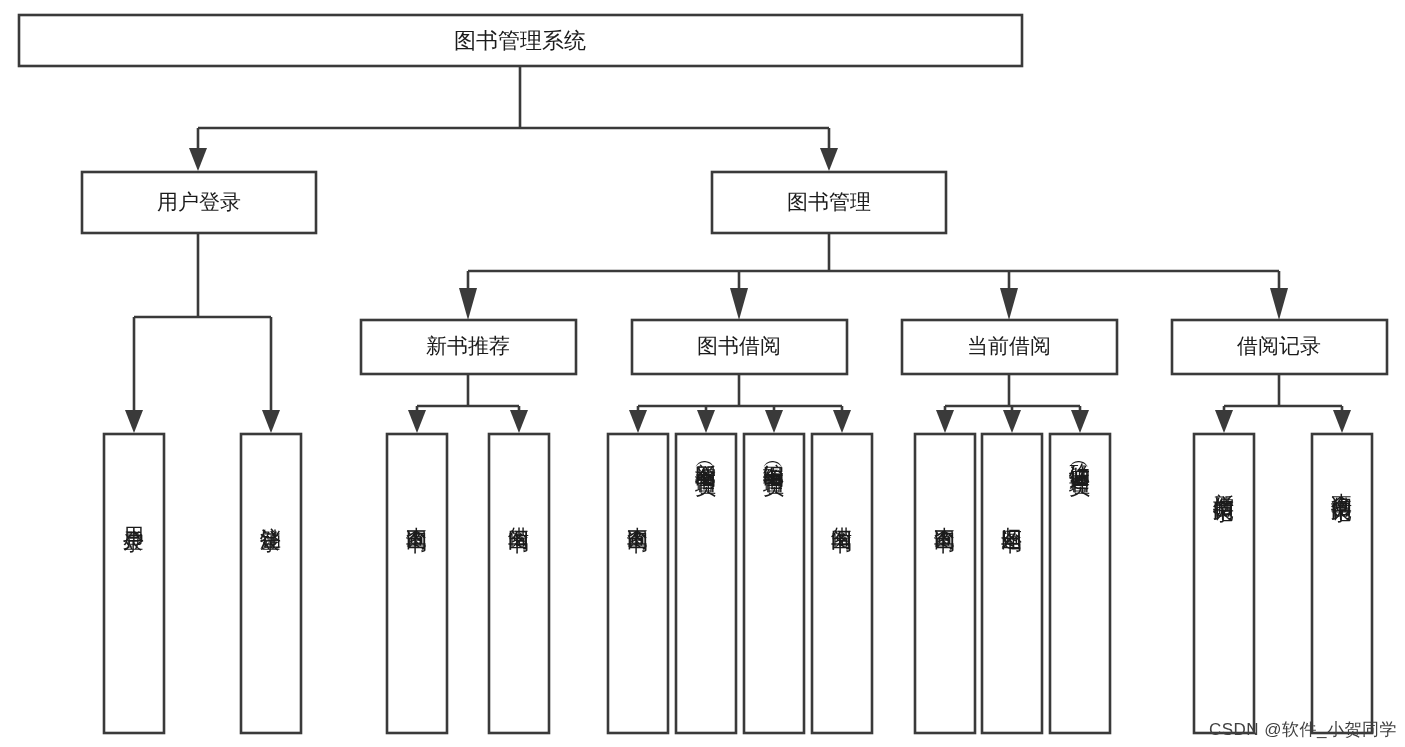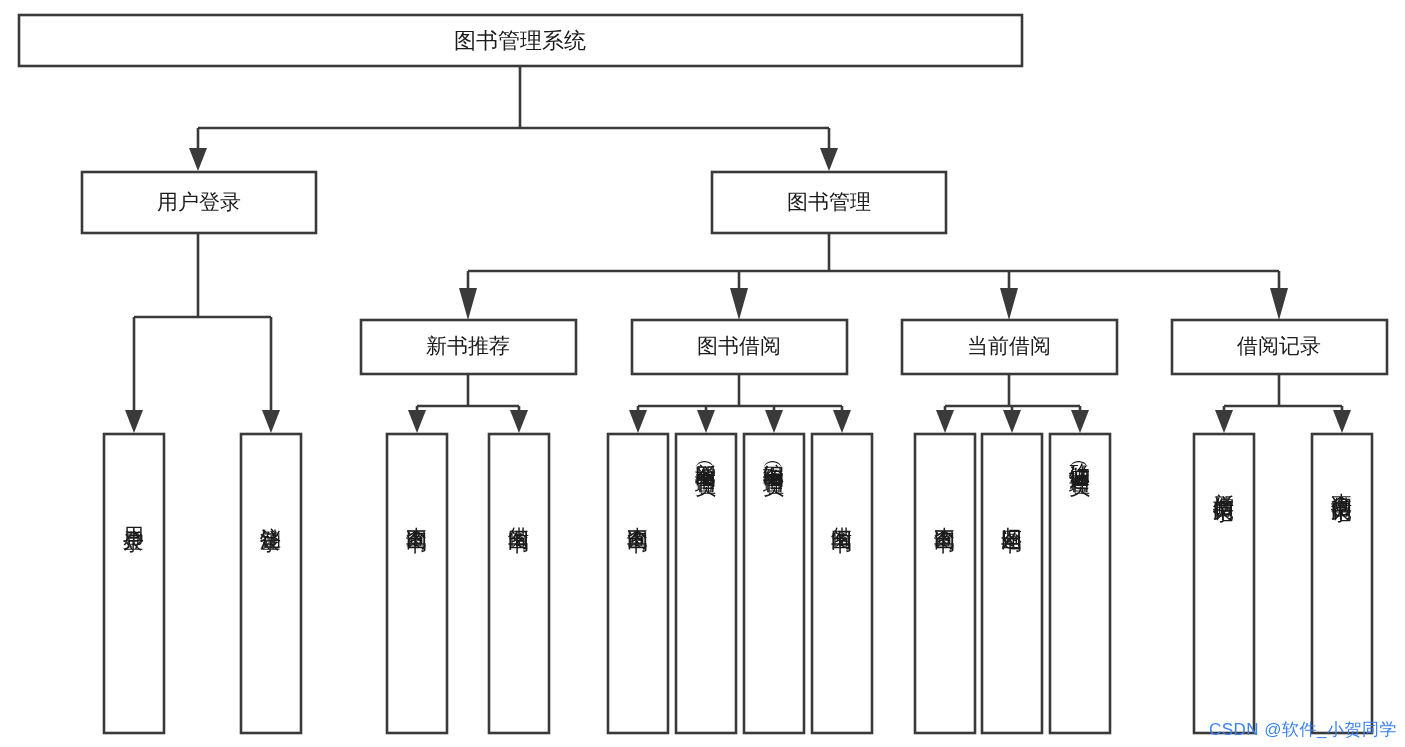--- a/index.html
+++ b/index.html
@@ -71,21 +71,21 @@
     color: #1b1b1b;
     letter-spacing: 2px;
     white-space: nowrap;
   }
   .watermark {
     position: absolute;
     right: 8px;
     bottom: 6px;
     font-family: "Liberation Sans", "DejaVu Sans", sans-serif;
     font-size: 17px;
-    color: #3b82f6;
+    color: #404040;
     letter-spacing: 0.5px;
     white-space: nowrap;
     pointer-events: none;
   }
 </style>
 </head>
 <body>
 
 <div id="diagram-root">
 

